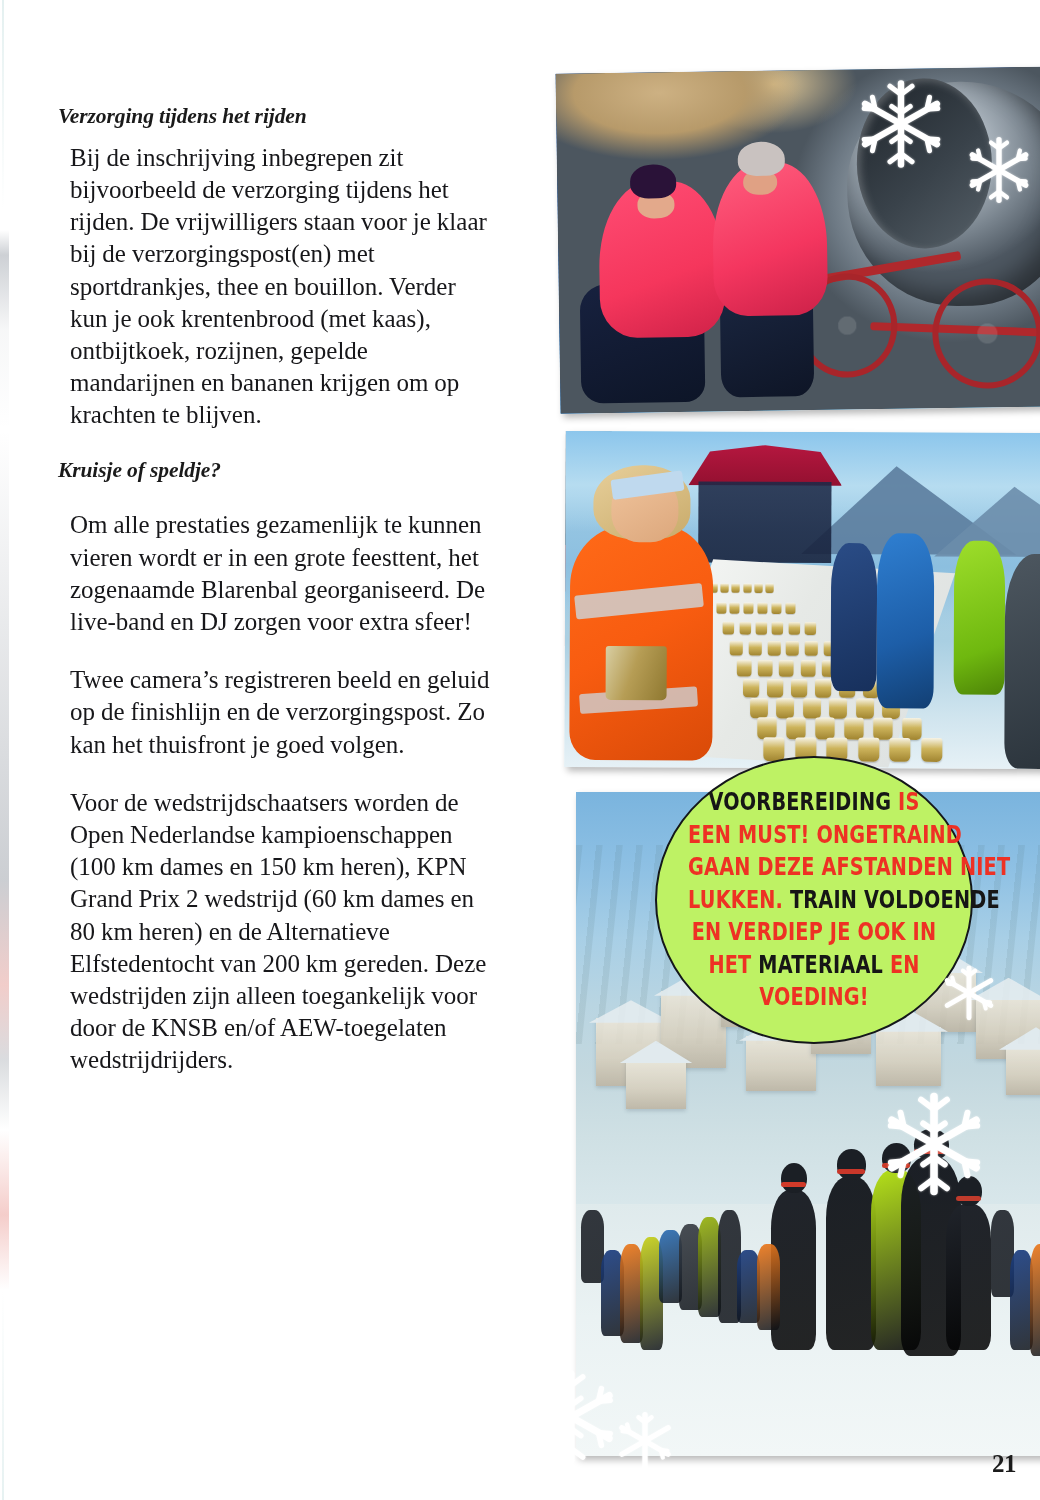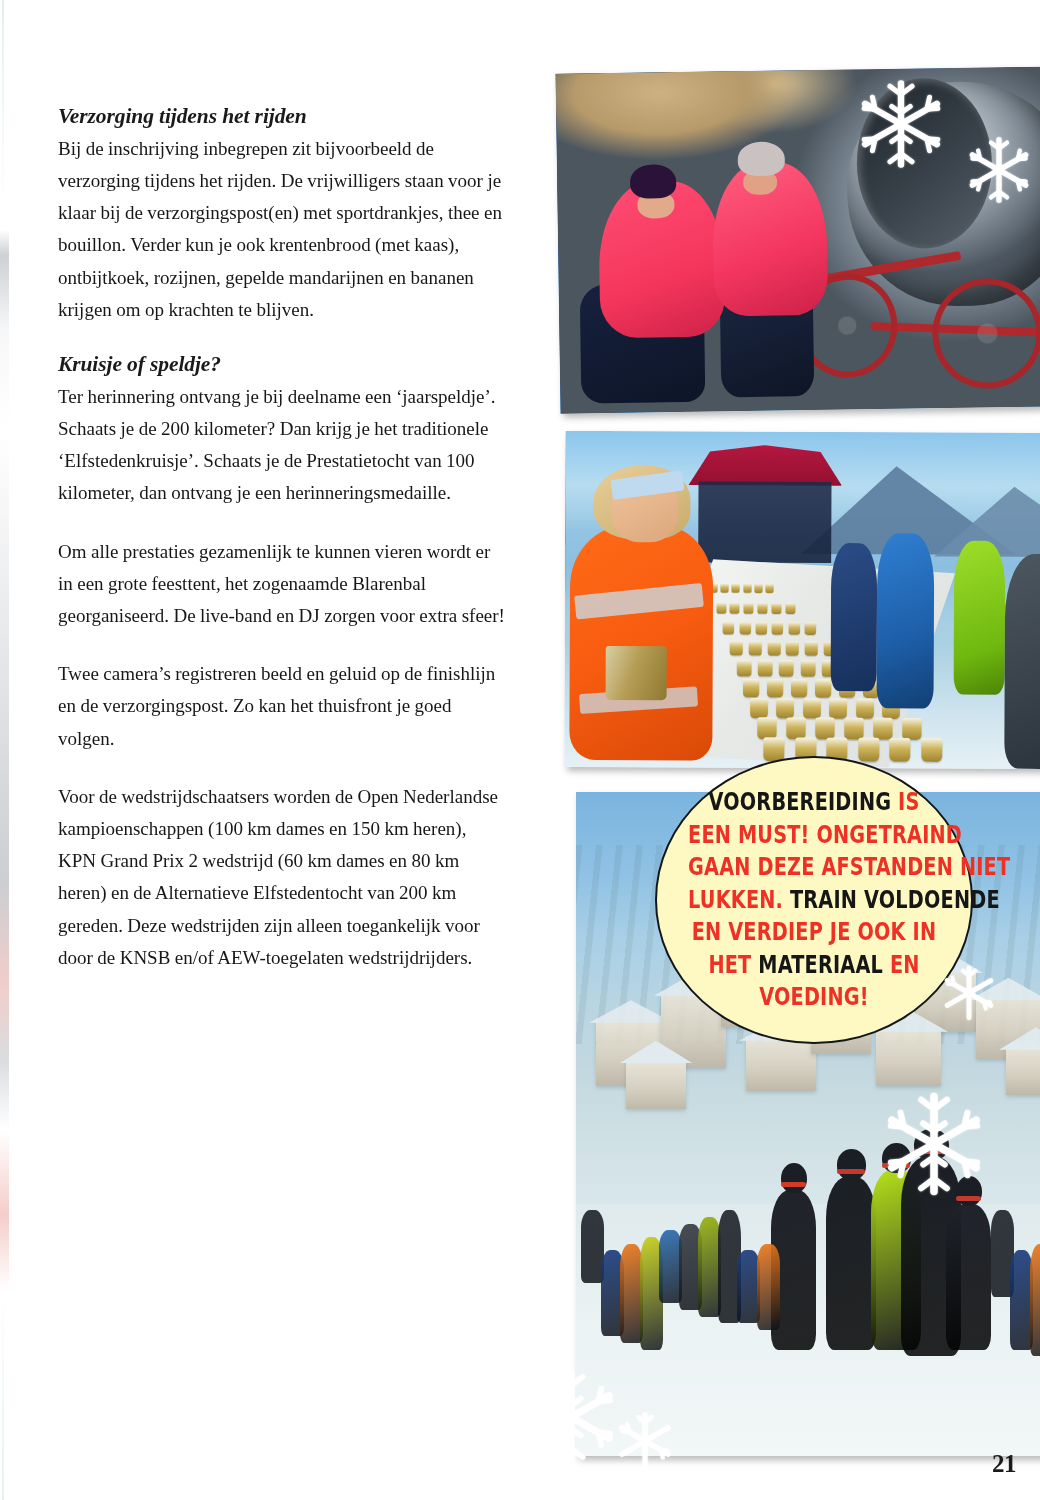--- a/index.html
+++ b/index.html
@@ -67,24 +67,24 @@
     font-weight: bold;
     font-style: italic;
     font-size: 21.5px;
     line-height: 1.20;
     color: #1a1a1a;
     margin: 0 0 3px 0;
     letter-spacing: -0.1px;
   }
   .sec p {
     font-family: "Liberation Serif", "DejaVu Serif", serif;
-    font-size: 19px;
+    font-size: 25px;
     line-height: 32.2px;
     color: #17171a;
-    margin: 0;
+    margin: 12px;
     text-align: left;
     word-spacing: -0.3px;
   }
 
   
   .photo {
     position: absolute;
     background: #ffffff;
     box-shadow: 3px 4px 7px rgba(0,0,0,0.28);
     overflow: hidden;
@@ -379,21 +379,21 @@
   .flake svg { display: block; }
 
   
   #quote-bubble {
     position: absolute;
     left: 655px;
     top: 756px;
     width: 318px;
     height: 288px;
     border-radius: 50%;
-    background: #fef9c3;
+    background: #bef264;
     border: 2.2px solid #14171a;
     box-sizing: border-box;
     display: flex;
     align-items: center;
     justify-content: center;
     z-index: 40;
   }
   #quote-bubble .quote-text {
     width: 268px;
     text-align: center;
@@ -434,21 +434,20 @@
     <section class="sec">
       <h2>Verzorging tijdens het rijden</h2>
       <p>Bij de inschrijving inbegrepen zit bijvoorbeeld de verzorging tijdens het rijden. De vrijwilligers staan voor je klaar bij de verzorgingspost(en) met sportdrankjes, thee en bouillon. Verder kun je ook krentenbrood (met kaas), ontbijtkoek, rozijnen, gepelde mandarijnen en bananen krijgen om op krachten te blijven.</p>
     </section>
 
     <section class="sec">
     </section>
 
     <section class="sec">
       <h2>Kruisje of speldje?</h2>
-      <p>Ter herinnering ontvang je bij deelname een ‘jaarspeldje’. Schaats je de 200 kilometer? Dan krijg je het traditionele ‘Elfstedenkruisje’. Schaats je de Prestatietocht van 100 kilometer, dan ontvang je een herinneringsmedaille.</p>
     </section>
 
     <section class="sec">
       <p>Om alle prestaties gezamenlijk te kunnen vieren wordt er in een grote feesttent, het zogenaamde Blarenbal georganiseerd. De live-band en DJ zorgen voor extra sfeer!</p>
     </section>
 
     <section class="sec">
       <p>Twee camera’s registreren beeld en geluid op de finishlijn en de verzorgingspost. Zo kan het thuisfront je goed volgen.</p>
     </section>
 

